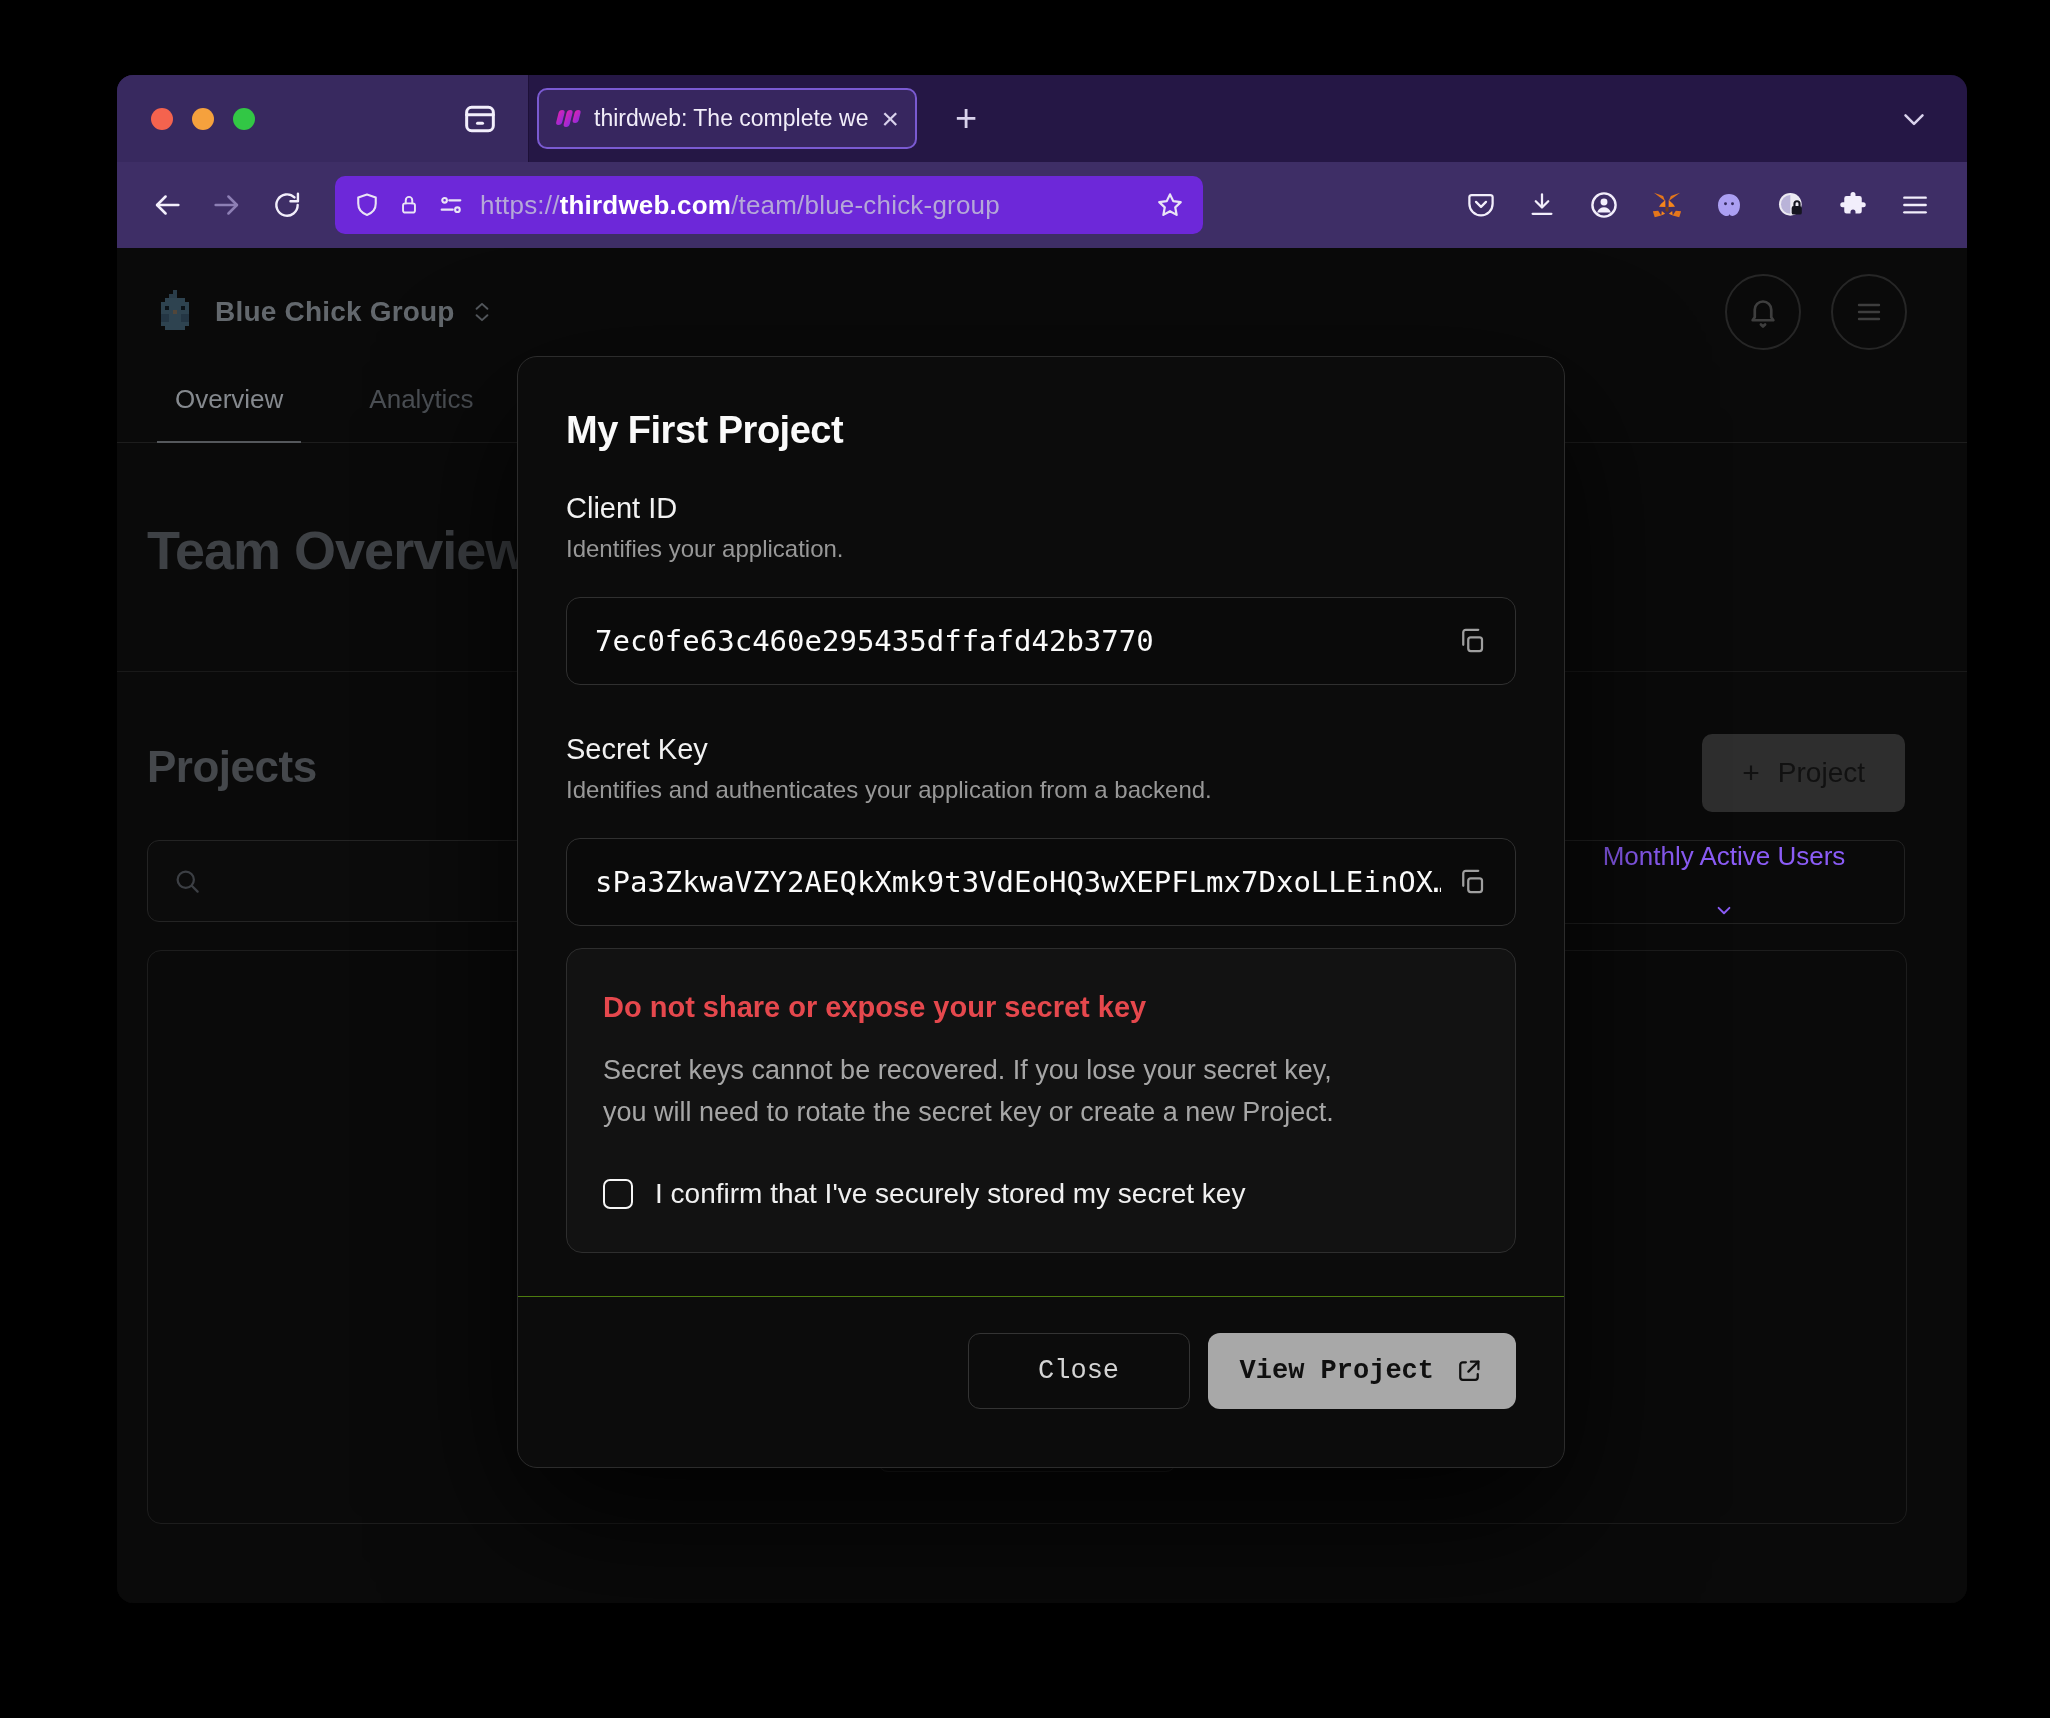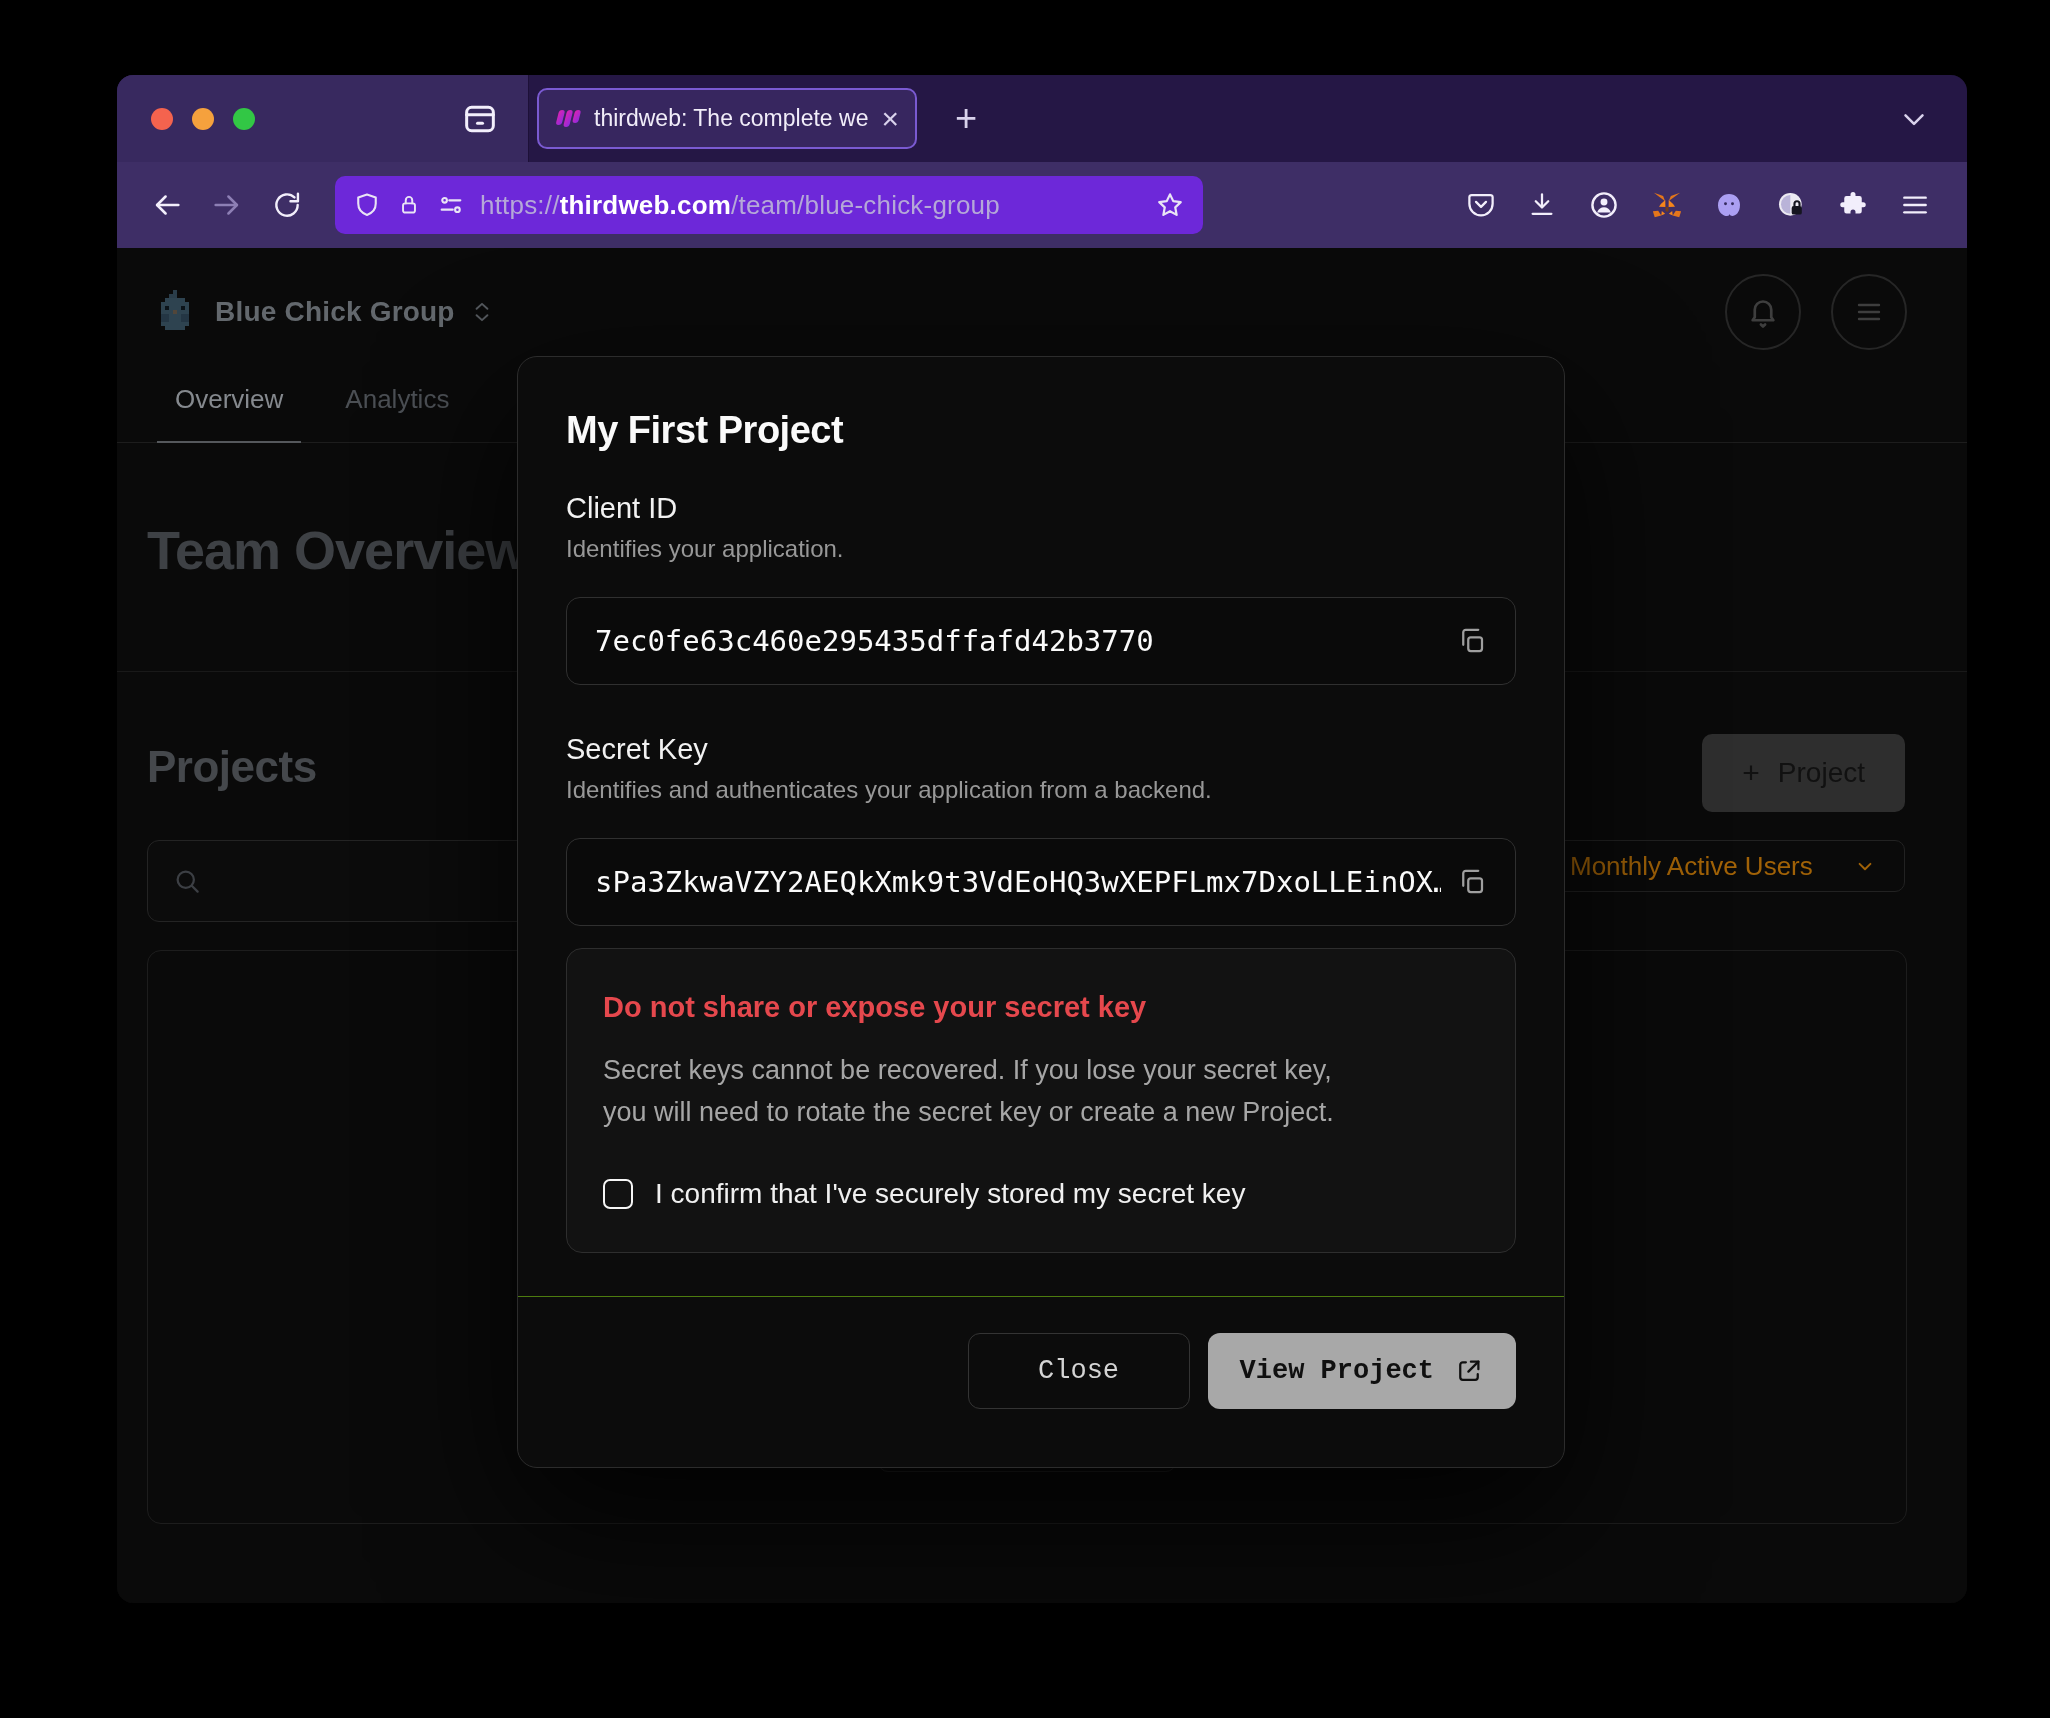--- a/index.html
+++ b/index.html
@@ -44,42 +44,42 @@
   
   .page { position:absolute; left:0; top:173px; right:0; bottom:0; background:#0a0a0a; overflow:hidden; }
 
   .team-header { display:flex; align-items:center; padding:26px 60px 0 36px; }
   .team-name { margin-left:18px; font-size:28px; font-weight:600; color:#63686d; letter-spacing:.2px; }
   .team-switch { margin-left:14px; color:#54585d; display:flex; }
   .hdr-right { margin-left:auto; display:flex; gap:30px; }
   .circle-btn { width:76px; height:76px; border-radius:50%; border:2px solid #262626;
                 display:flex; align-items:center; justify-content:center; color:#3e3e3e; background:transparent; }
 
-  .tabs-row { display:flex; gap:62px; padding:34px 0 0 58px; border-bottom:1px solid #1d1d1d; }
+  .tabs-row { display:flex; gap:86px; padding:34px 0 0 58px; border-bottom:1px solid #1d1d1d; }
   .ptab { font-size:26px; padding-bottom:27px; position:relative; }
   .ptab.active { color:#85898e; }
   .ptab.active::after { content:""; position:absolute; left:-18px; right:-18px; bottom:-1px; height:2px; background:#55585c; }
   .ptab.inactive { color:#4b4f54; }
 
   .overview-wrap { padding:76px 0 90px 30px; border-bottom:1px solid #191919; }
   .overview-title { font-size:54px; font-weight:700; color:#3e4145; letter-spacing:-1px; white-space:nowrap; }
 
   .projects-section { position:relative; padding:70px 60px 0 30px; }
   .projects-title { font-size:44px; font-weight:700; color:#45484c; letter-spacing:-.5px; }
   .project-btn { position:absolute; right:62px; top:62px; height:78px; padding:0 40px;
                  background:#2e2e2e; border-radius:10px; display:flex; align-items:center; gap:18px;
                  font-size:28px; color:#111111; font-weight:500; }
   .search-box { margin-top:48px; width:560px; height:82px; border:1px solid #242424; border-radius:12px;
                 background:#0c0c0c; display:flex; align-items:center; padding:0 24px; gap:18px; color:#3c3f44; }
   .search-box input { flex:1; background:transparent; border:0; outline:none; font-size:27px;
                       color:#6a6e73; font-family:inherit; }
   .search-box input::placeholder { color:#3c3f44; }
-  .filter-select { position:absolute; right:62px; top:168px; width:362px; height:52px;
+  .filter-select { position:absolute; right:62px; top:168px; width:362px; height:84px;
                    border:1px solid #222222; border-radius:10px; display:flex; align-items:center;
-                   padding:0 26px; font-size:26px; color:#a16207; justify-content:space-between; }
+                   padding:0 26px; font-size:26px; color:#8b5cf6; justify-content:space-between;flex-direction:column; }
   .panel { margin:28px 60px 0 30px; height:574px; border:1px solid #1d1d1d; border-radius:14px; position:relative; }
   .create-btn { position:absolute; left:50%; transform:translateX(-50%); top:455px; height:66px;
                 padding:0 44px; border:1px solid #232323; border-radius:10px; background:#0b0b0b;
                 display:flex; align-items:center; gap:18px; font-size:27px; color:#4a4a4e; }
   .plus-glyph { font-size:30px; font-weight:300; }
 
   
   .modal { position:absolute; left:400px; top:108px; width:1048px; height:1112px; z-index:10;
            background:#0c0c0c; border:1px solid #2c2c2c; border-radius:20px;
            box-shadow:0 50px 140px rgba(0,0,0,.85); display:flex; flex-direction:column; overflow:hidden; }

